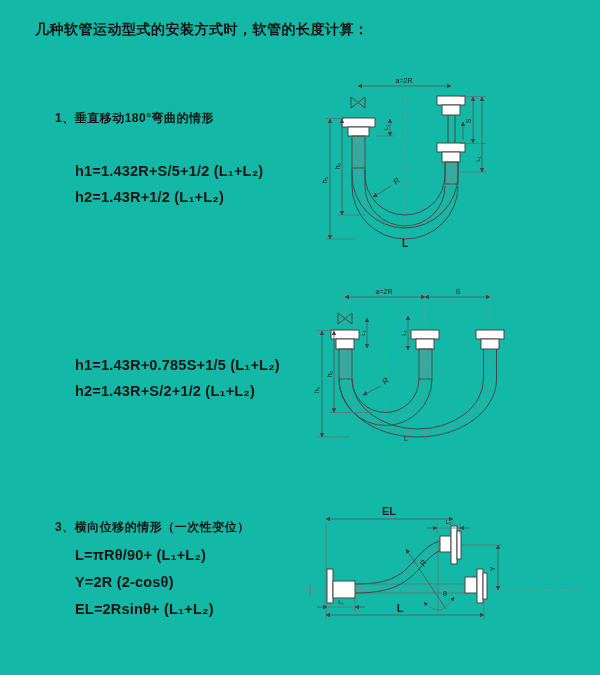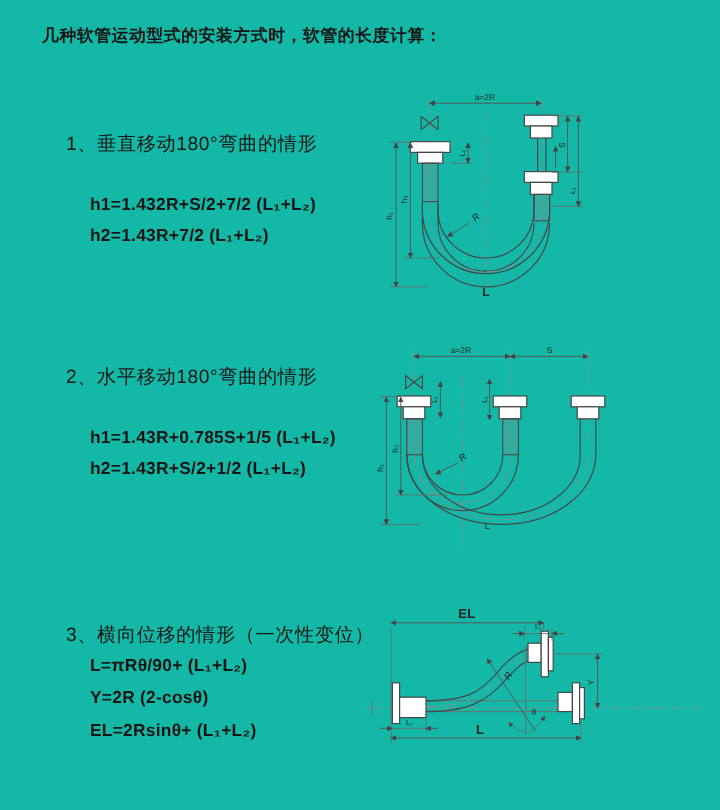--- a/index.html
+++ b/index.html
@@ -1,20 +1,20 @@
 <!DOCTYPE html>
 <html><head>
 <meta charset="utf-8">
 <style>
   *{margin:0;padding:0;box-sizing:border-box}
   html,body{background:#ffffff}
   .page{position:relative;width:600px;height:675px;background:#14b8a6;
         font-family:"Liberation Sans",sans-serif;color:#151515;overflow:hidden}
   .title{position:absolute;left:35px;top:21px;font-size:14px;font-weight:700;letter-spacing:.5px}
-  .heading{position:absolute;left:55px;font-size:16px;font-weight:400;letter-spacing:.5px}
+  .heading{position:absolute;left:55px;font-size:12px;font-weight:700;letter-spacing:.5px}
   .formula{position:absolute;left:75px;font-size:14.5px;font-weight:700;letter-spacing:.2px}
   svg{position:absolute;overflow:visible}
   svg text{font-family:"Liberation Sans",sans-serif;fill:#222}
   .dim{font-size:7px}
   .dimxs{font-size:6px}
   .lblR{font-size:8px;font-style:italic}
   .lblL{font-size:10px;font-weight:700}
   .lblXL{font-size:11px;font-weight:700}
   .ln{stroke:#474747;stroke-width:1;fill:none}
   .lnf{stroke:#474747;stroke-width:1;fill:#fff}
@@ -24,24 +24,23 @@
   .hatchbox{stroke:#474747;stroke-width:.9}
 </style>
 </head>
 <body>
 
 <div class="page">
 
   <div class="title">几种软管运动型式的安装方式时，软管的长度计算：</div>
 
   <div class="heading" style="top:110px">1、垂直移动180°弯曲的情形</div>
-  <div class="formula" style="top:163px">h1=1.432R+S/2+7/2 (L₁+L₂)</div>
-  <div class="formula" style="top:189px">h2=1.43R+7/2 (L₁+L₂)</div>
-
-  <div class="heading" style="top:304px">2、水平移动180°弯曲的情形</div>
+  <div class="formula" style="top:163px">h1=1.432R+S/5+1/2 (L₁+L₂)</div>
+  <div class="formula" style="top:189px">h2=1.43R+1/2 (L₁+L₂)</div>
+
   <div class="formula" style="top:357px">h1=1.43R+0.785S+1/5 (L₁+L₂)</div>
   <div class="formula" style="top:383px">h2=1.43R+S/2+1/2 (L₁+L₂)</div>
 
   <div class="heading" style="top:519px">3、横向位移的情形（一次性变位）</div>
   <div class="formula" style="top:547px">L=πRθ/90+ (L₁+L₂)</div>
   <div class="formula" style="top:574px">Y=2R (2-cosθ)</div>
   <div class="formula" style="top:601px">EL=2Rsinθ+ (L₁+L₂)</div>
 
   <svg style="left:320px;top:75px" width="215" height="180" viewBox="320 75 215 180">
     <defs>

